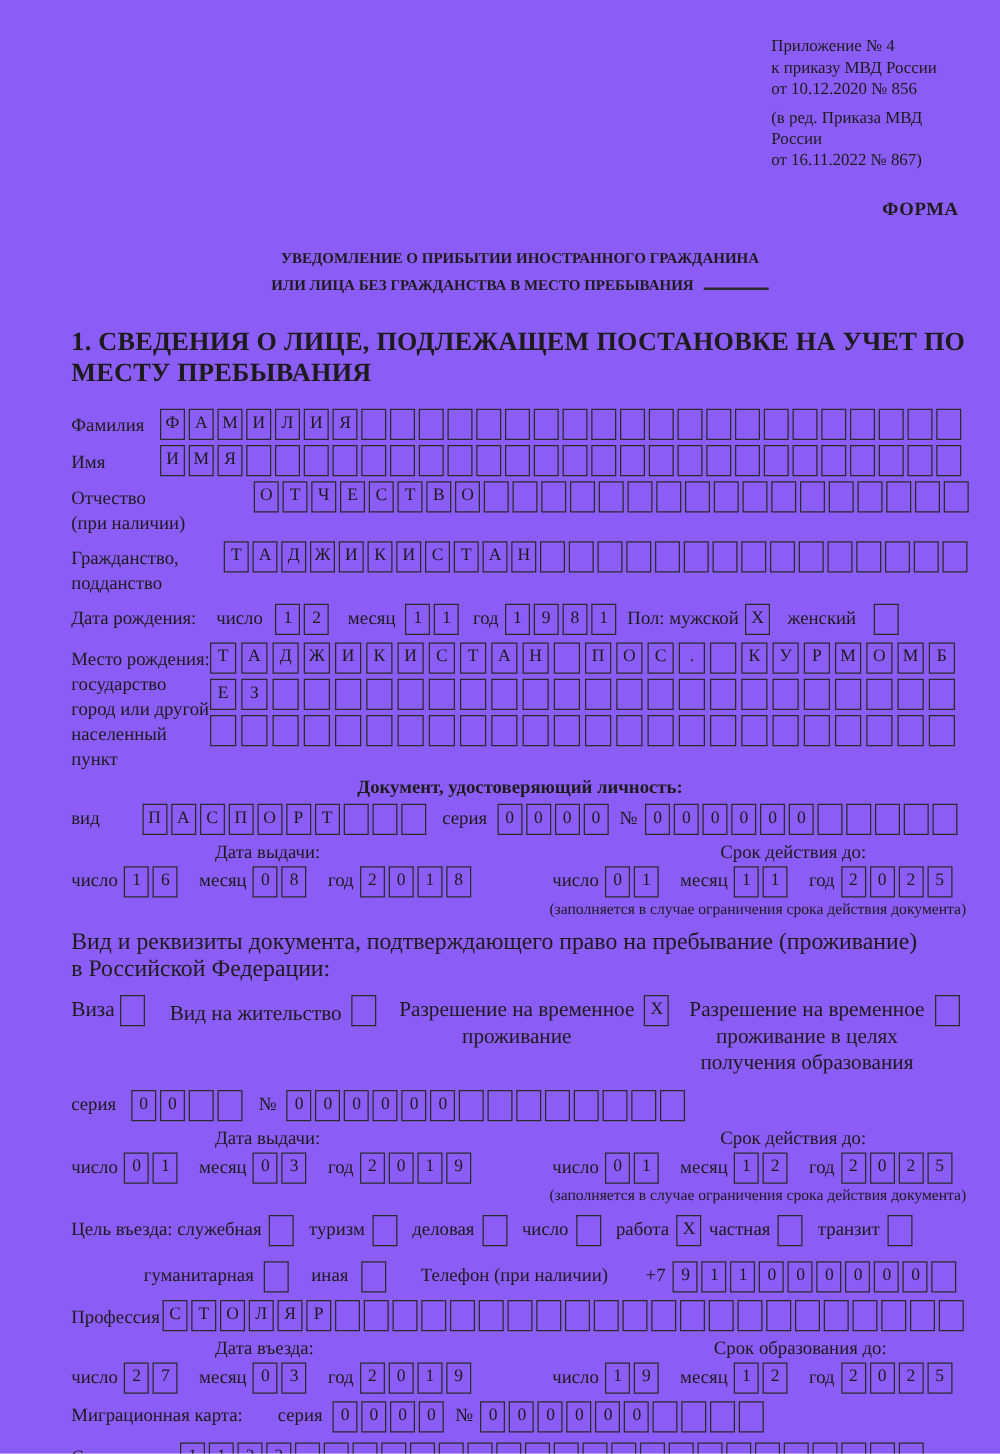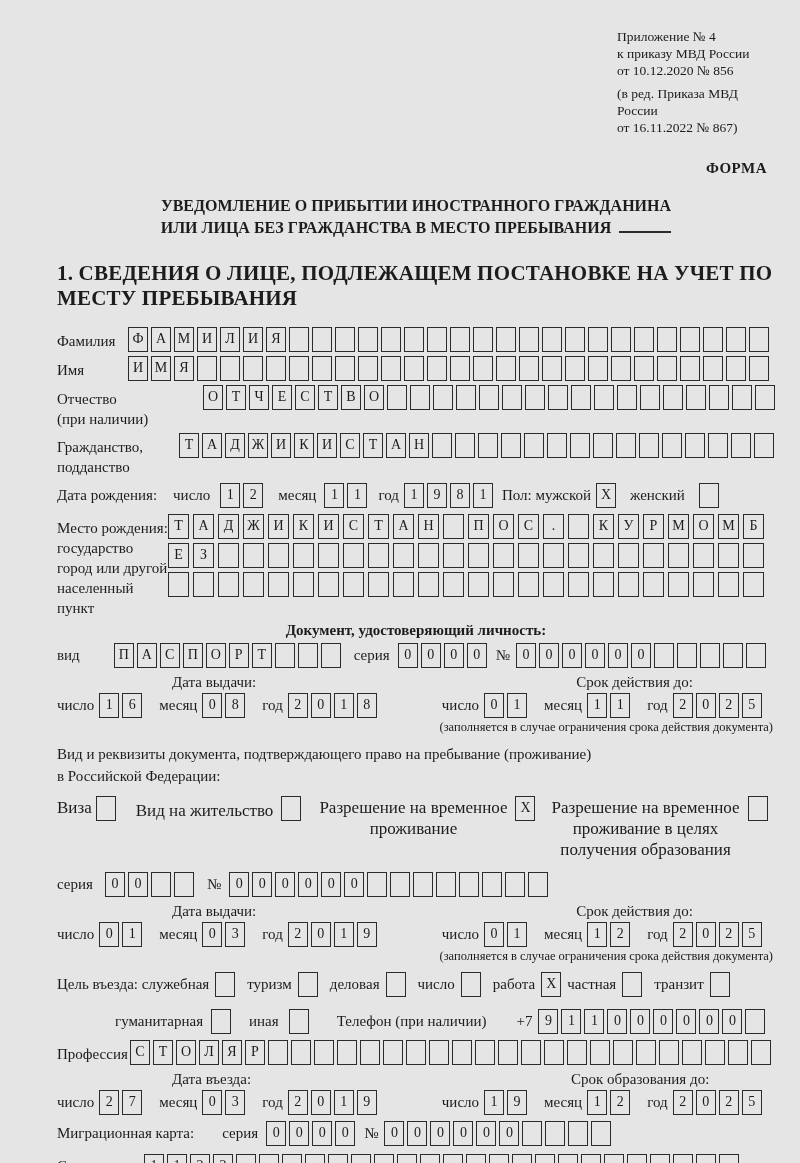--- a/index.html
+++ b/index.html
@@ -2,28 +2,28 @@
 <html><head>
 <meta charset="utf-8">
 <style>
   * { margin:0; padding:0; box-sizing:border-box; }
   html,body { background:#fff; }
   body {
     width:800px; height:1163px;
     font-family:"Liberation Serif","DejaVu Serif",serif;
     color:#1c1c1c;
   }
-  .page { width:800px; height:1163px; padding:28px 25px 0 57px; overflow:hidden; background:#e5e5e5; }
+  .page { width:800px; height:1163px; padding:28px 25px 0 57px; overflow:hidden; background:#8b5cf6; }
 
   
   .refblock { margin-left:560px; width:160px; font-size:13.5px; line-height:17px; }
   .refblock .amend { margin-top:6px; }
   .forma { text-align:right; font-weight:bold; font-size:15px; margin:24px 8px 0 0; letter-spacing:0.5px; }
 
-  .title { text-align:center; font-weight:bold; font-size:16px; line-height:22px; margin-top:18px; }
+  .title { text-align:center; font-weight:bold; font-size:12px; line-height:22px; margin-top:18px; }
   .blank-line { display:inline-block; width:52px; border-bottom:2px solid #2b2b2b; height:14px; margin-left:8px; }
 
   .sec { font-weight:bold; font-size:21px; margin-top:22px; letter-spacing:0.2px; }
 
   .frow { display:flex; align-items:flex-start; margin-bottom:4px; }
   .lbl { font-size:15px; padding-top:4px; flex-shrink:0; line-height:20px; }
   .boxes { display:flex; flex-wrap:nowrap; }
   .cb {
     width:20px; height:25px; border:1.5px solid #2b2b2b; margin-right:3px;
     text-align:center; font-size:14px; line-height:22px; flex-shrink:0;
@@ -46,21 +46,21 @@
   .stack .boxes { margin-bottom:4px; }
 
   .center-bold { text-align:center; font-weight:bold; font-size:15px; margin:4px 0 4px 0; }
 
   .hdr2 { display:flex; font-size:15px; margin-top:6px; margin-bottom:2px; }
   .daterow { display:flex; align-items:center; margin-bottom:2px; }
   .daterow .inline-lbl { margin-right:5px; }
   .grp { display:flex; align-items:center; margin-right:14px; }
   .footnote { font-size:12.5px; text-align:right; margin-bottom:8px; padding-right:2px; }
 
-  .para { font-size:15px; line-height:22px; margin-top:4px; }
+  .para { font-size:19px; line-height:22px; margin-top:4px; }
 
   .permits { display:flex; align-items:flex-start; margin-top:8px; margin-bottom:12px; }
   .permits .opt { display:flex; align-items:flex-start; }
   .permits .optlbl { font-size:17px; line-height:21px; padding-top:2px; }
   .permits .multiline { text-align:center; }
   .permits .chk { margin-left:8px; margin-top:1px; }
 
   .purpose-row { display:flex; align-items:center; margin-top:6px; margin-bottom:4px; font-size:15px; }
   .purpose-row .chk { margin-left:6px; margin-right:12px; }
   .purpose-row2 { display:flex; align-items:center; margin-bottom:6px; font-size:15px;margin-top:12px; }

